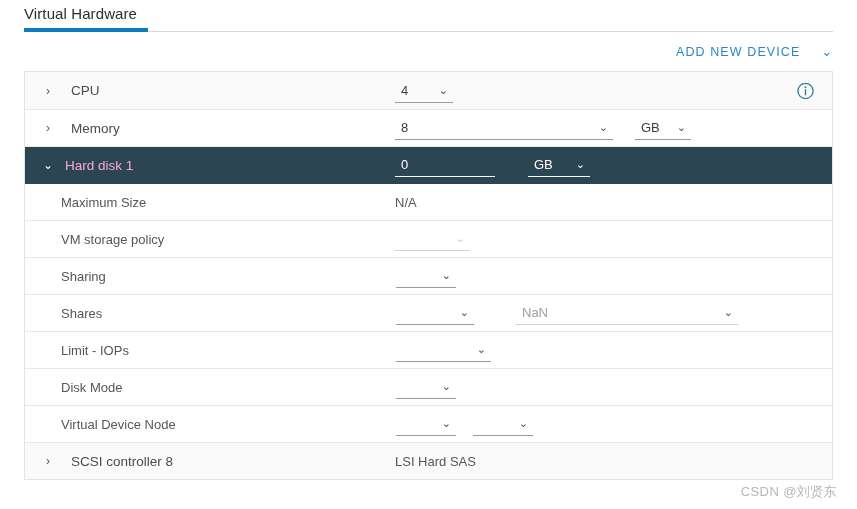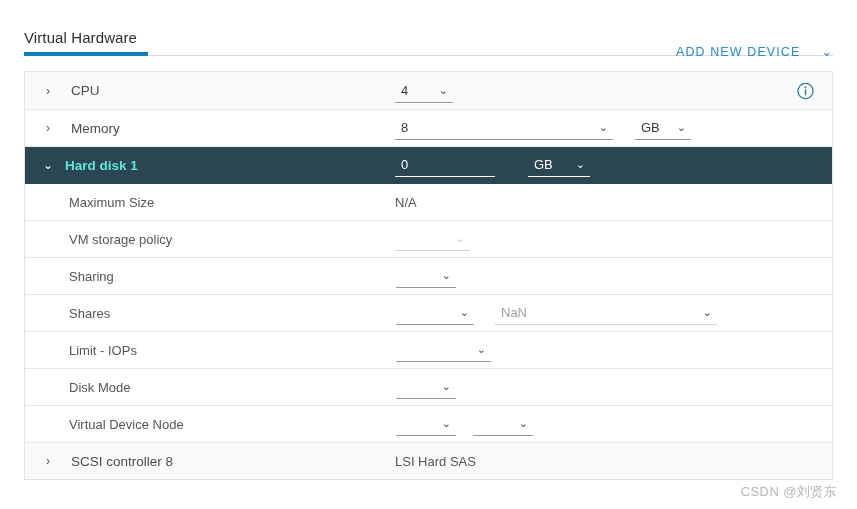--- a/index.html
+++ b/index.html
@@ -17,21 +17,20 @@
     position: relative;
   }
 
   
   .tabbar {
     position: absolute;
     left: 0; top: 0;
     width: 746px;
     height: 32px;
     box-sizing: border-box;
-    margin-top: 24px;
   }
   .tabbar-line {
     position: absolute;
     left: 24px; top: 31px;
     width: 809px; height: 1px;
     background: #d9d9d9;
   }
   .tab {
     position: absolute;
     top: 5px;
@@ -104,27 +103,27 @@
   }
   .row.selected .caret { color: #ffffff; }
 
   .dev-label {
     position: absolute;
     left: 46px;
     font-size: 13.5px;
     color: #4c4c4c;
   }
   .row.selected .dev-label {
-    color: #5eead4;
-    font-weight: bold;
+    color: #f9a8d4;
+    font-weight: normal;
     left: 40px;
   }
   .sub-label {
     position: absolute;
-    left: 44px;
+    left: 36px;
     font-size: 13px;
     color: #565656;
   }
 
   .field-area {
     position: absolute;
     left: 0; top: 0;
     height: 100%;
     width: 100%;
   }
@@ -282,21 +281,21 @@
     </div>
   </div>
 
   <div class="row">
     <span class="sub-label">Shares</span>
     <div class="field-area">
       <div class="ctl" style="left:371px; width:78px;">
         <span class="val"></span>
         <span class="chev">⌄</span>
       </div>
-      <div class="ctl" style="left:470px; width:222px; border-bottom-color:#d2d2d2;">
+      <div class="ctl" style="left:491px; width:222px; border-bottom-color:#d2d2d2;">
         <span class="val ph">NaN</span>
         <span class="chev">⌄</span>
       </div>
     </div>
   </div>
 
   <div class="row">
     <span class="sub-label">Limit - IOPs</span>
     <div class="field-area">
       <div class="ctl" style="left:371px; width:95px;">

